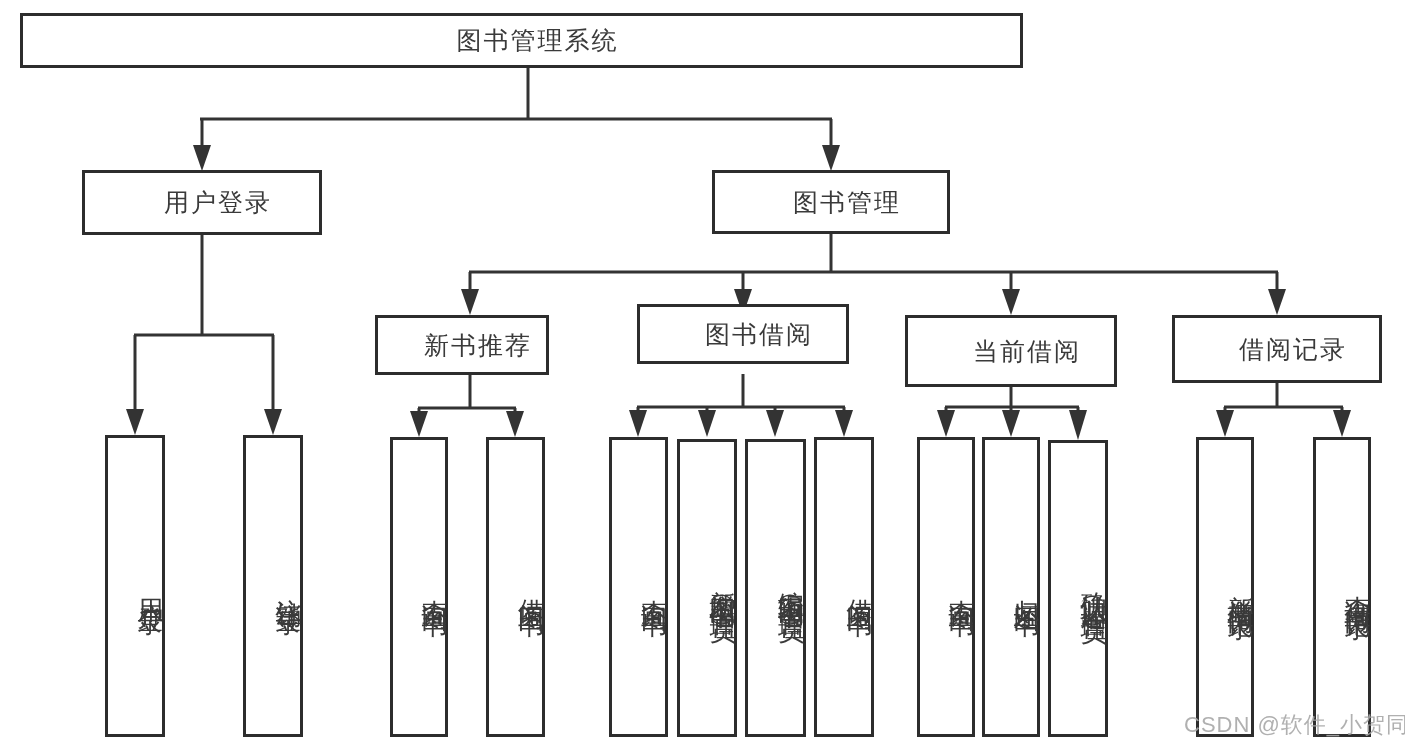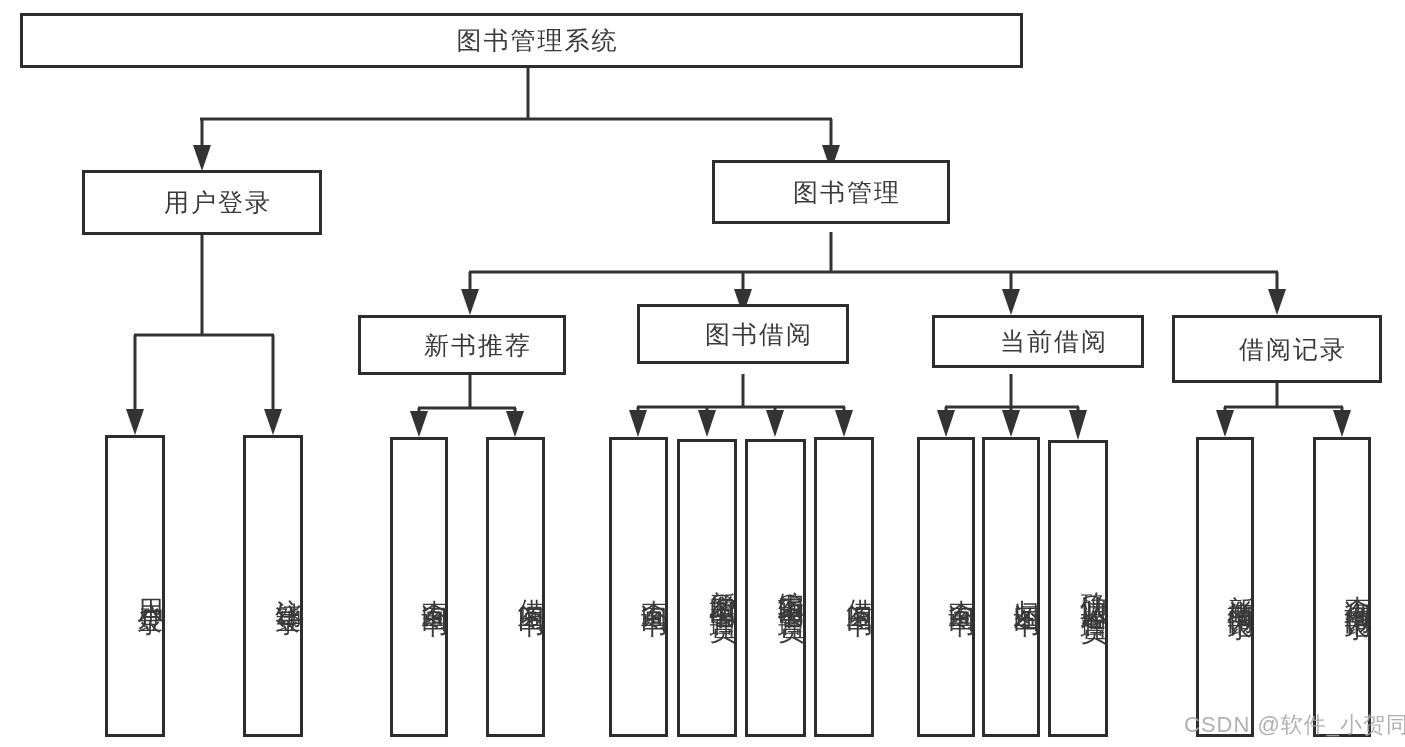--- a/index.html
+++ b/index.html
@@ -134,31 +134,31 @@
     </g>
   </svg>
 
   <div class="node hbox" style="left:20px;top:13px;width:1003px;height:55px">
     <span>图书管理系统</span>
   </div>
 
   <div class="node hbox" style="left:82px;top:170px;width:240px;height:65px">
     <span>用户登录</span>
   </div>
-  <div class="node hbox" style="left:712px;top:160px;width:238px;height:64px">
+  <div class="node hbox" style="left:712px;top:170px;width:238px;height:64px">
     <span>图书管理</span>
   </div>
 
-  <div class="node hbox" style="left:358px;top:315px;width:208px;height:60px">
+  <div class="node hbox" style="left:375px;top:315px;width:174px;height:60px">
     <span>新书推荐</span>
   </div>
   <div class="node hbox" style="left:637px;top:304px;width:212px;height:60px">
     <span>图书借阅</span>
   </div>
-  <div class="node hbox" style="left:932px;top:315px;width:212px;height:53px">
+  <div class="node hbox" style="left:905px;top:315px;width:212px;height:72px">
     <span>当前借阅</span>
   </div>
   <div class="node hbox" style="left:1172px;top:315px;width:210px;height:68px">
     <span>借阅记录</span>
   </div>
 
   <div class="node vbox" style="left:105px;top:435px;width:60px;height:302px">
     <span>用户登录</span>
   </div>
   <div class="node vbox" style="left:243px;top:435px;width:60px;height:302px">

